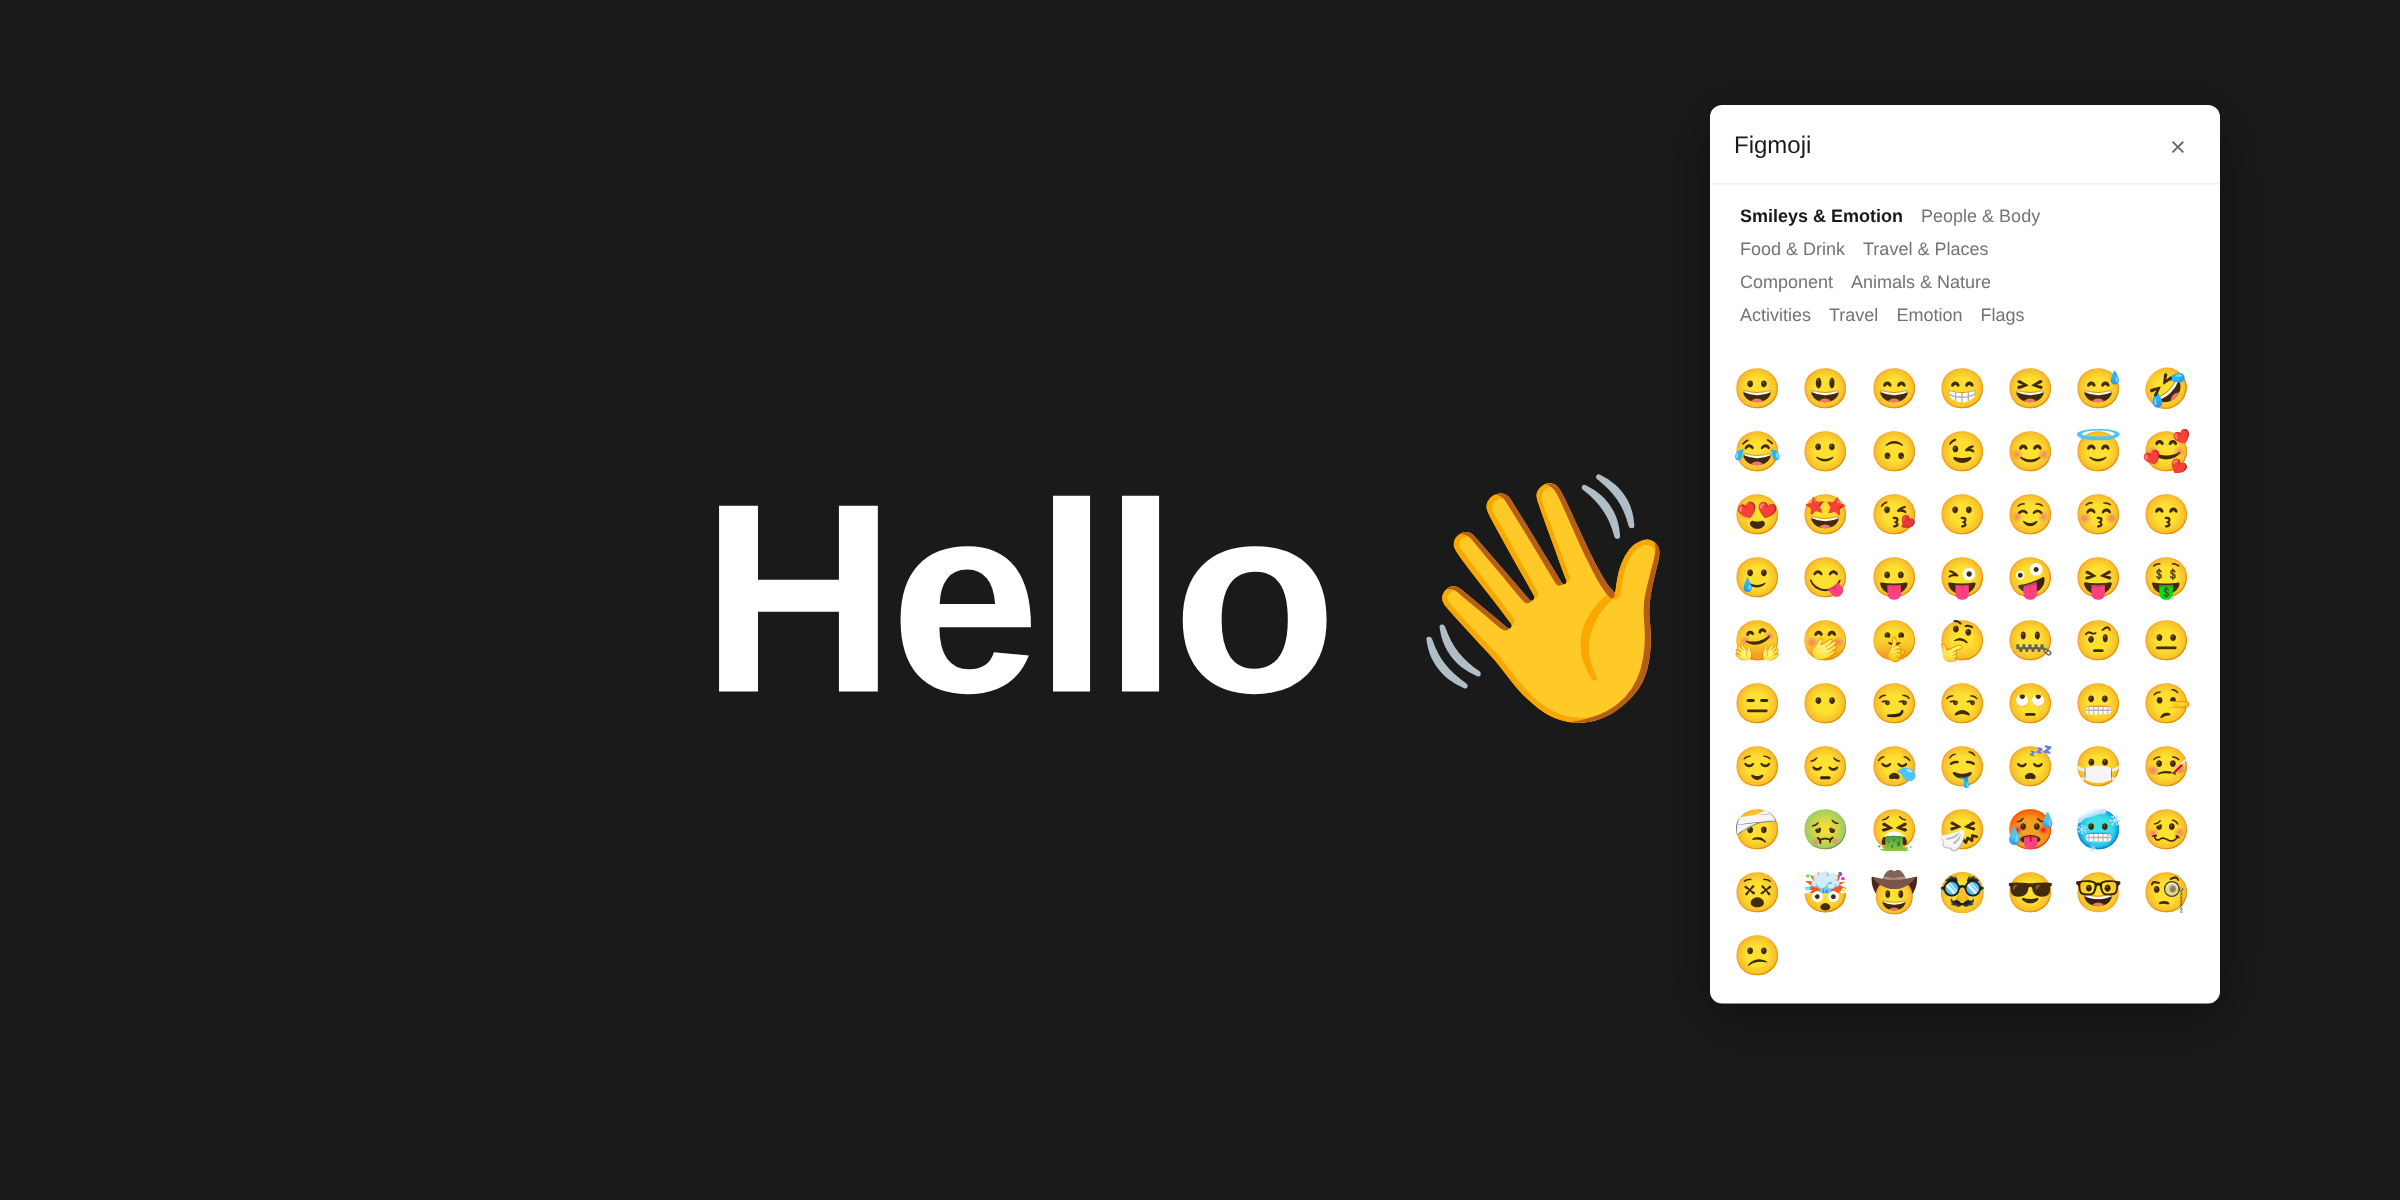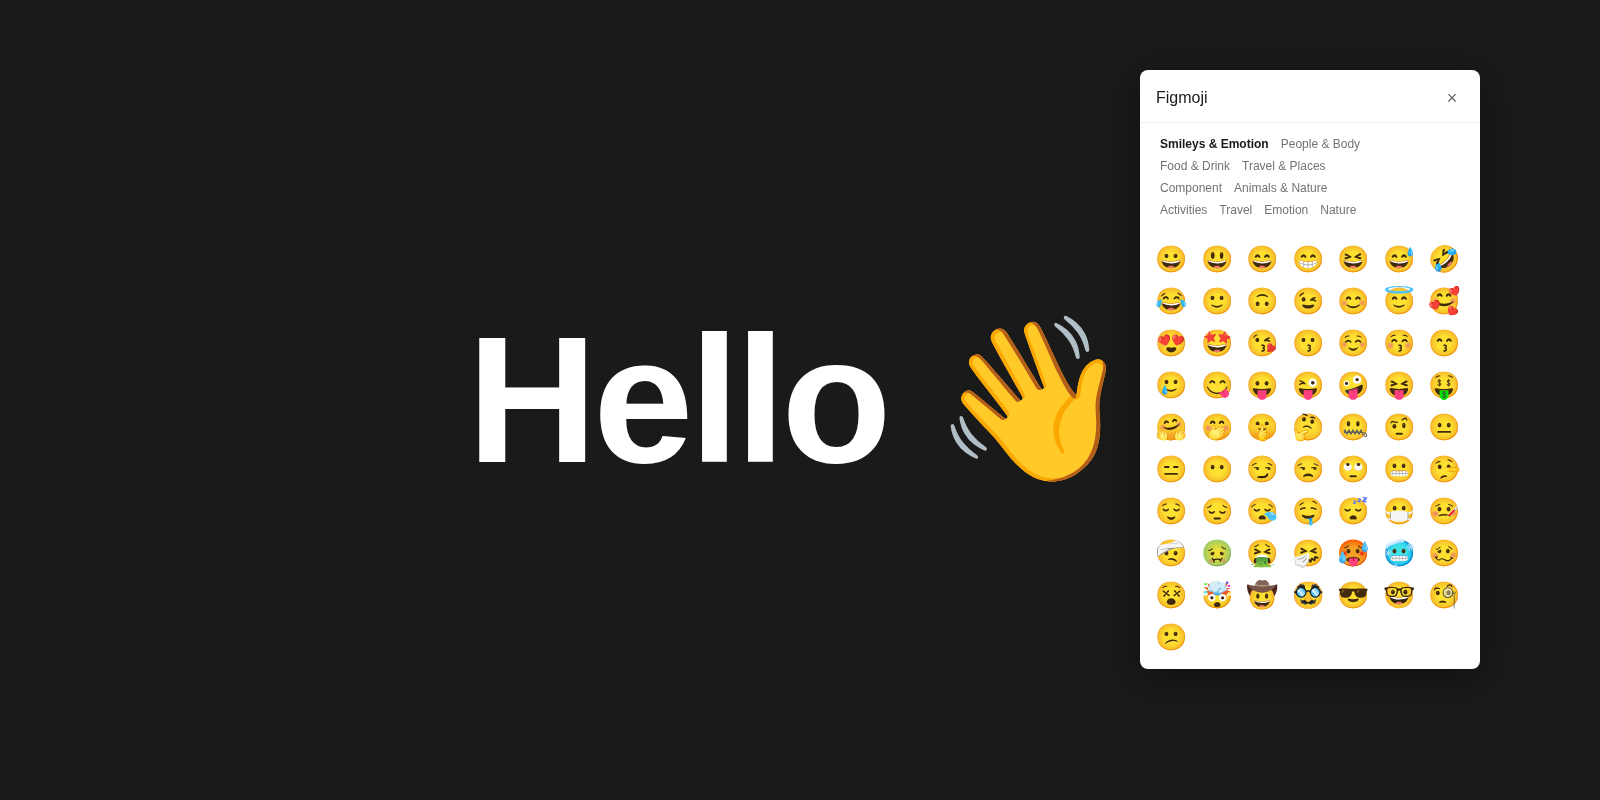--- a/index.html
+++ b/index.html
@@ -149,21 +149,21 @@
       <span class="cat-item inactive">Travel &amp; Places</span>
     </div>
     <div class="categories-row">
       <span class="cat-item inactive">Component</span>
       <span class="cat-item inactive">Animals &amp; Nature</span>
     </div>
     <div class="categories-row">
       <span class="cat-item inactive">Activities</span>
       <span class="cat-item inactive">Travel</span>
       <span class="cat-item inactive">Emotion</span>
-      <span class="cat-item inactive">Nature</span>
+      <span class="cat-item inactive">Flags</span>
     </div>
   </div>
 
   <div class="emoji-grid" id="emoji-grid">
   <div class="emoji-cell">😀</div>
       <div class="emoji-cell">😃</div>
       <div class="emoji-cell">😄</div>
       <div class="emoji-cell">😁</div>
       <div class="emoji-cell">😆</div>
       <div class="emoji-cell">😅</div>

